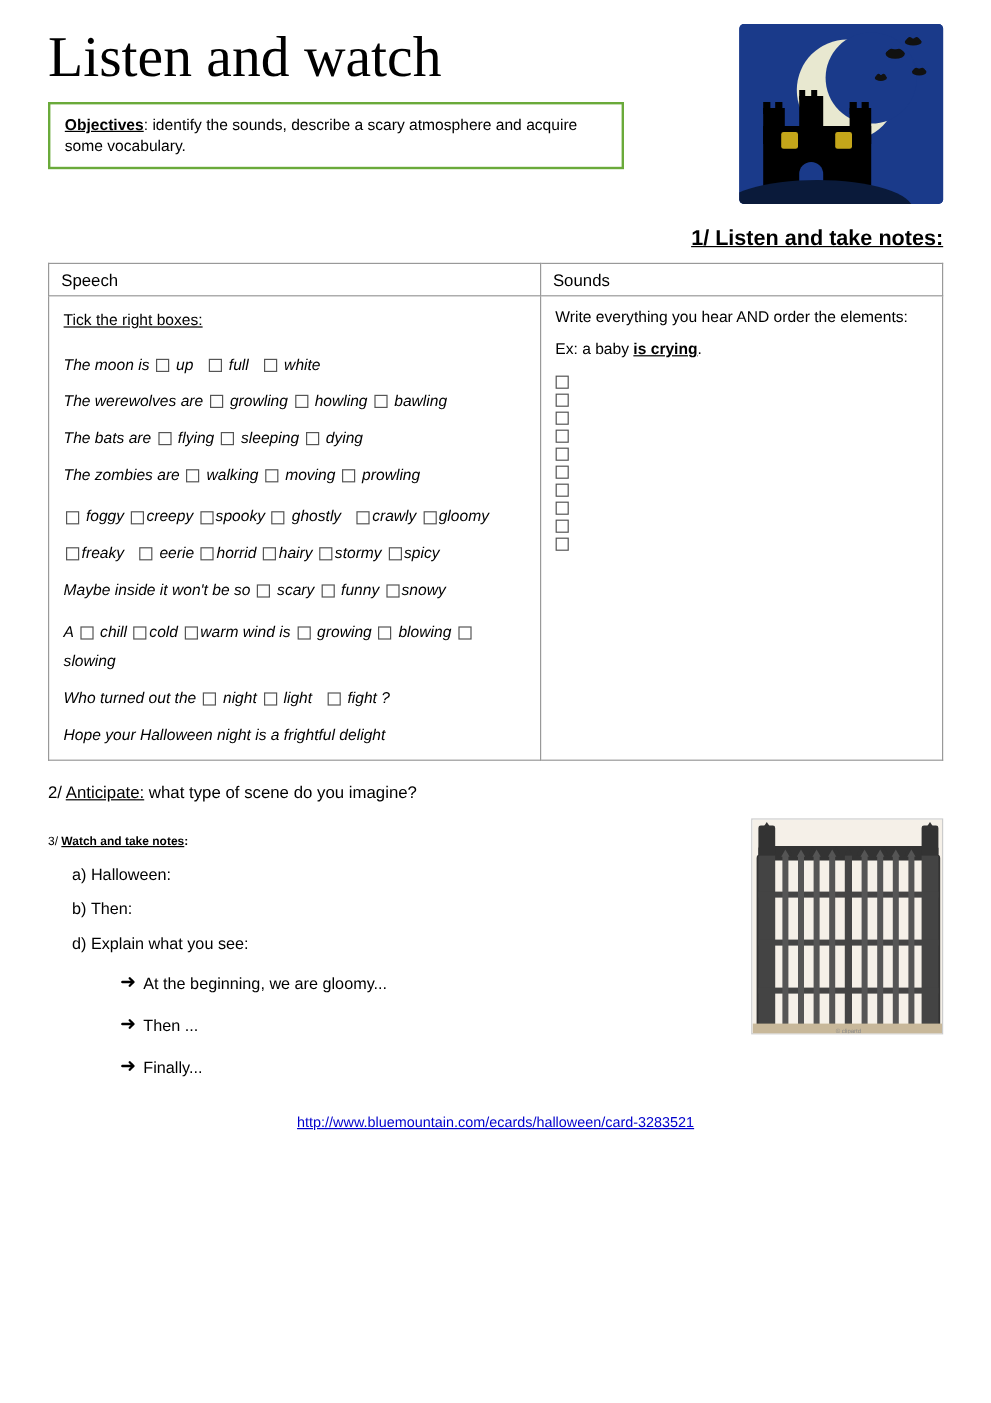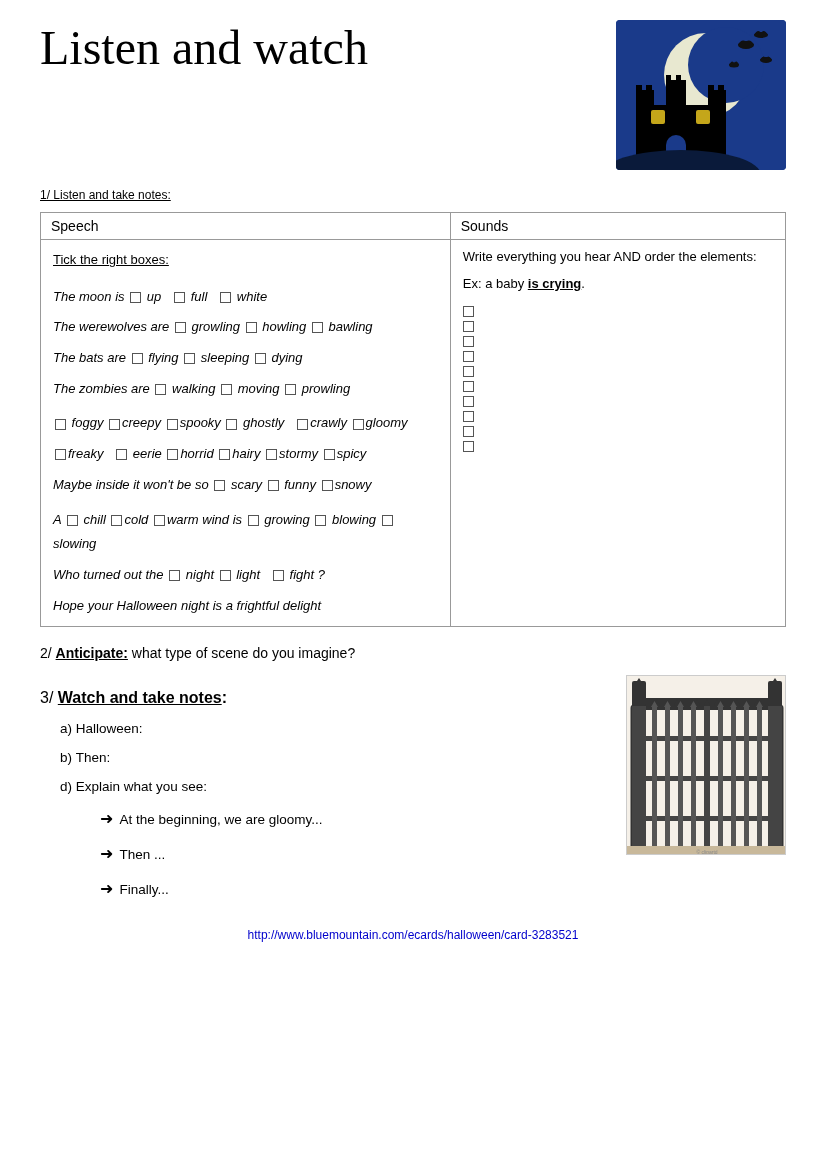--- a/index.html
+++ b/index.html
@@ -43,28 +43,28 @@
     }
     .halloween-image {
       width: 170px;
       height: 150px;
       margin-left: 20px;
       flex-shrink: 0;
     }
 
     
     .section-heading {
-      text-align: left;
-      font-size: 12px;
-      font-weight: normal;
+      text-align: right;
+      font-size: 18px;
+      font-weight: bold;
       text-decoration: underline;
       margin: 18px 0 10px 0;
     }
     .section-heading-left {
-      font-size: 16px;
+      font-size: 10px;
       font-weight: bold;
       margin: 14px 0 8px 0;
     }
     .section-heading-left .num {
       font-weight: normal;
     }
     .underline { text-decoration: underline; }
 
     
     .main-table {
@@ -182,20 +182,21 @@
       font-size: 16px;
       margin-right: 6px;
     }
 
     
     .footer-link {
       text-align: center;
       margin-top: 20px;
       font-size: 12px;
       color: #0000cc;
+      text-decoration: underline;
     }
 
     
     .castle-container {
       background: #1a3a8a;
       border-radius: 4px;
       overflow: hidden;
       position: relative;
     }
 
@@ -204,20 +205,23 @@
       border: 1px solid #ccc;
       overflow: hidden;
     }
   </style>
 </head>
 <body>
 
 <div class="header">
   <div class="title-area">
     <h1 class="main-title">Listen and watch</h1>
+    <div class="objectives-box">
+      <span class="label">Objectives</span><span>: identify the sounds, describe a scary atmosphere and acquire some vocabulary.</span>
+    </div>
   </div>
   <div class="halloween-image castle-container">
     
     <svg width="170" height="150" viewBox="0 0 170 150" xmlns="http://www.w3.org/2000/svg">
       <rect width="170" height="150" fill="#1a3a8a"></rect>
 
       <circle cx="90" cy="55" r="42" fill="#e8e8d0"></circle>
       <circle cx="110" cy="45" r="38" fill="#1a3a8a"></circle>
 
       <rect x="20" y="85" width="90" height="65" fill="#000"></rect>
@@ -341,21 +345,21 @@
           <div class="sound-item">
               <span class="cb"></span>
             </div>
         </div>
       </td>
     </tr>
   </tbody>
 </table>
 
 <div class="anticipate-section">
-  <span>2/ </span><span class="underline" style="font-weight:bold;">Anticipate:</span><span> what type of scene do you imagine?</span>
+  <span>2/ </span><span class="underline" style="font-weight:normal;">Anticipate:</span><span> what type of scene do you imagine?</span>
 </div>
 
 <div class="watch-section">
   <div class="watch-content">
     <div class="section-heading-left">
       <span class="num">3/ </span><span class="underline">Watch and take notes</span>:
     </div>
     <ul class="watch-items">
       <li><span>a)&nbsp;</span><span>Halloween:</span></li>
       <li><span>b)&nbsp;</span><span>Then:</span></li>

